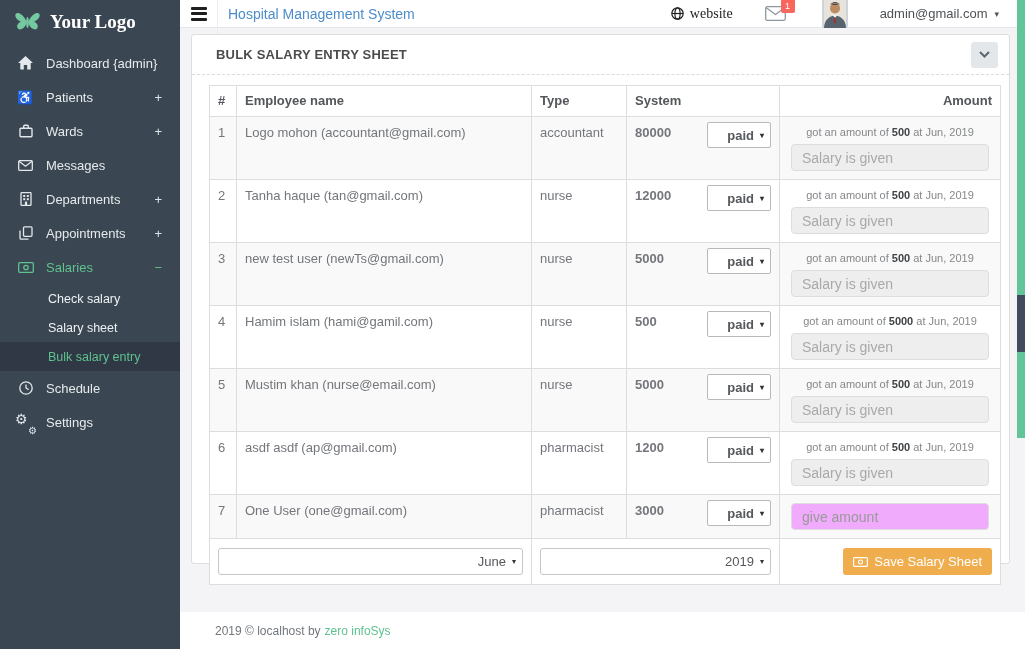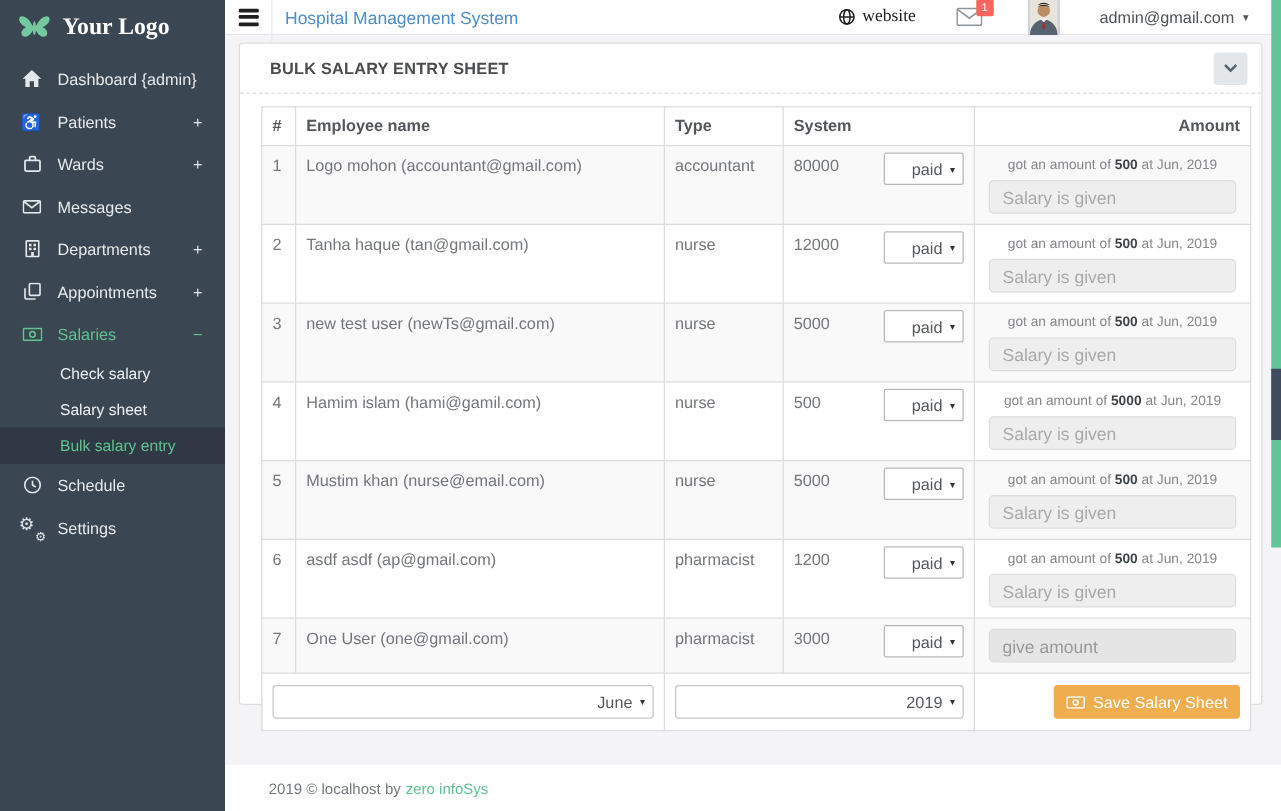--- a/index.html
+++ b/index.html
@@ -44,28 +44,28 @@
   .collapse-btn { width:27px; height:26px; background:#e4e7ea; border:none; border-radius:3px; display:flex; align-items:center; justify-content:center; cursor:pointer; }
 
   .tablewrap { padding:10px 11px 0 17px; }
   table { border-collapse:collapse; width:791px; table-layout:fixed; }
   th, td { border:1px solid #ddd; vertical-align:top; padding:8px; font-size:13px; color:#73767b; text-align:left; }
   th { color:#53565a; font-weight:bold; height:31px; padding-top:7px; }
   th.amount-h { text-align:right; }
   tr.r-odd td { background:#f9f9f9; }
   tr.datarow td { height:56px; }
   tr.lastrow td { height:40px; }
-  .salcell { display:flex; justify-content:space-between; align-items:flex-start; }
+  .salcell { display:flex; justify-content:space-between; align-items:flex-start;font-weight:bold; }
   .fsel { display:flex; align-items:center; justify-content:flex-end; background:#fff; border:1px solid #b9b9b9; border-radius:2px; height:26px; padding:0 6px; font-size:13px; color:#55585c; cursor:pointer; }
   .fsel .caret { font-size:8px; color:#333; margin-left:6px; }
   .paid-sel { width:64px; margin-top:-3px; }
   .note { text-align:center; font-size:11px; color:#85878a; margin:1px 0 6px; }
   .note b { color:#3f4346; }
   .amt-input { display:block; width:198px; height:27px; margin:0 auto; border:1px solid #ddd; border-radius:4px; background:#eee; color:#a9a9a9; font-size:14px; padding:0 10px; font-family:"Liberation Sans", sans-serif; }
-  .amt-input.live { background:#e5e5e5; color:#555; }
+  .amt-input.live { background:#f0abfc; color:#555; }
   .amt-input.live::placeholder { color:#999; }
   .amt-input:disabled::placeholder { color:#a9a9a9; }
   tr.ctrlrow td { height:46px; vertical-align:middle; background:#fff; }
   .wide-sel { width:100%; height:27px; border-radius:3px; border:1px solid #c6c6c6; }
   .save-btn { float:right; display:inline-flex; align-items:center; gap:6px; background:#f0ad4e; border:none; border-radius:3px; color:#fff; font-size:13px; padding:6px 10px; cursor:pointer; font-family:"Liberation Sans", sans-serif; }
 
   
   .footer { height:37px; background:#fff; display:flex; align-items:center; padding-left:35px; font-size:12px; color:#72777c; }
   .footer .brand { color:#5fc28f; margin-left:4px; cursor:pointer; }
 

